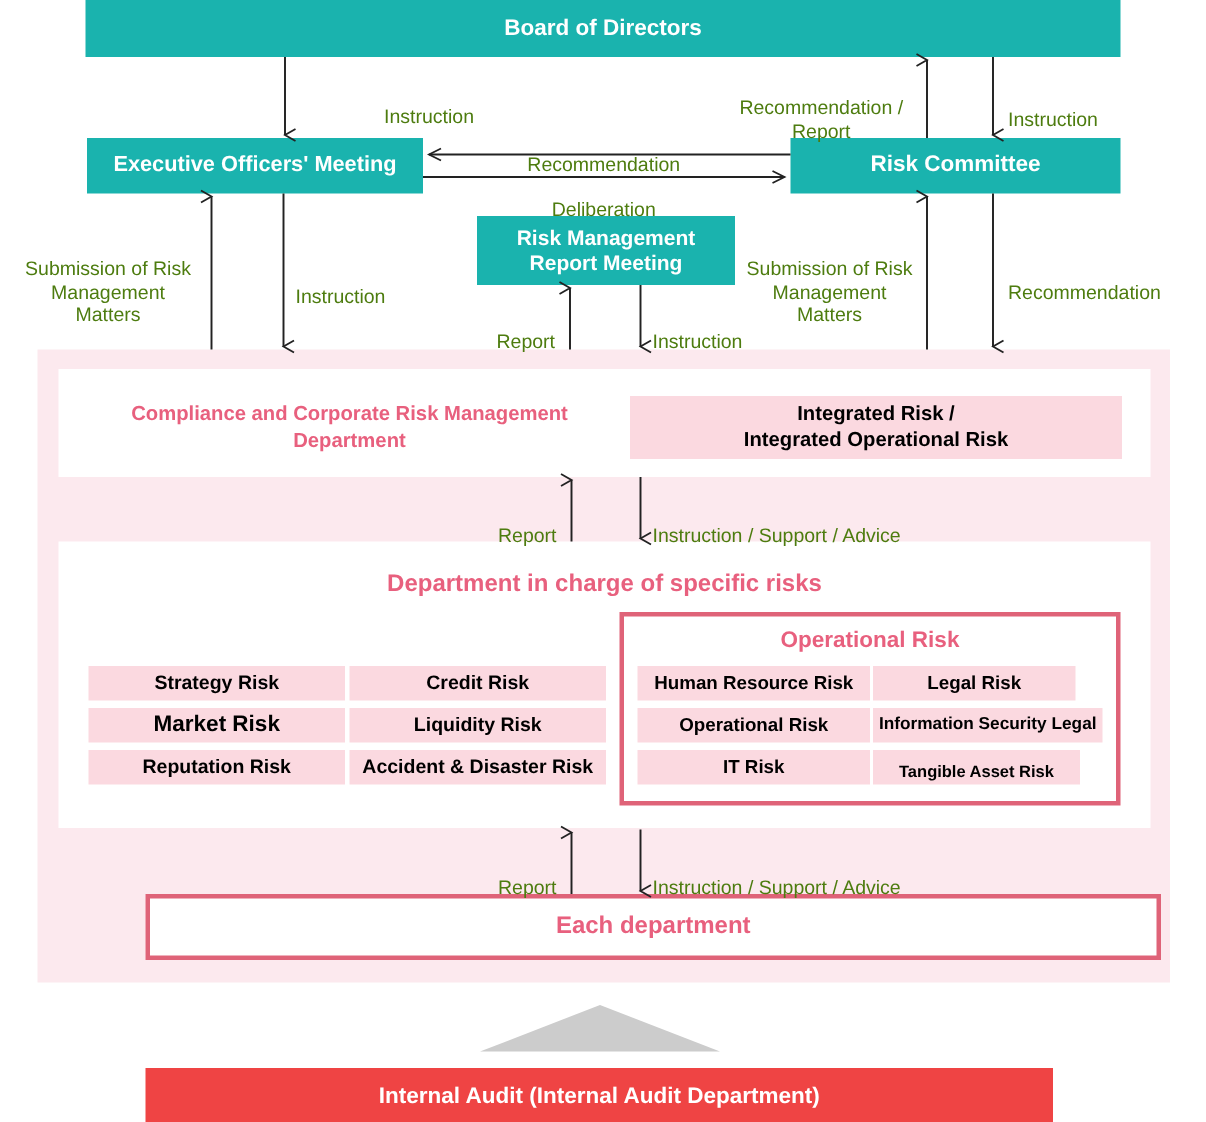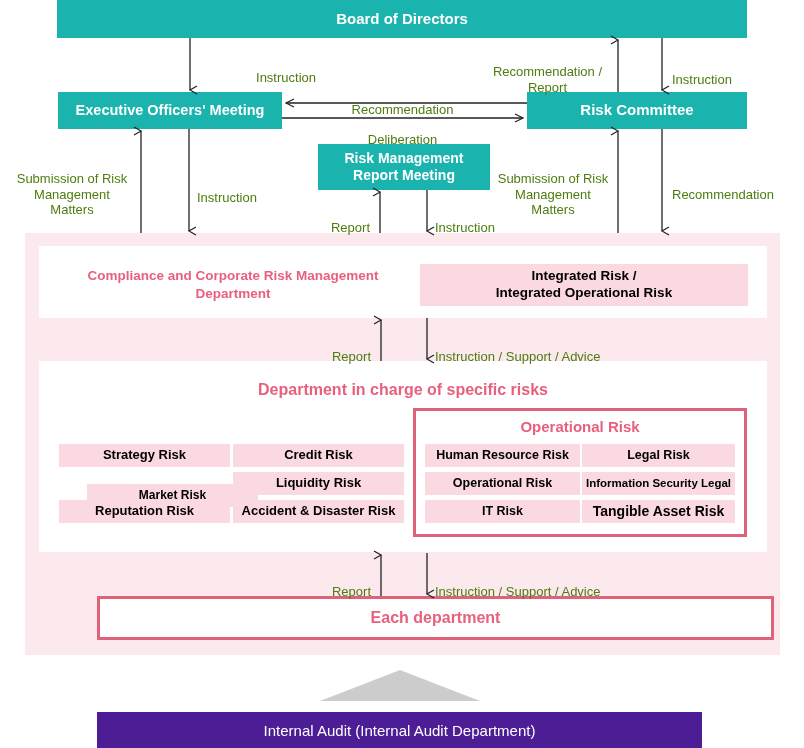--- a/index.html
+++ b/index.html
@@ -27,27 +27,27 @@
     display: flex;
     align-items: center;
     justify-content: center;
     text-align: center;
     font-weight: bold;
     line-height: 1.22;
   }
 
   
   .blue-bar {
-    background: #4c1d95;
+    background: #ef4444;
     color: #ffffff;
     display: flex;
     align-items: center;
     justify-content: center;
     text-align: center;
-    font-weight: normal;
+    font-weight: bold;
   }
 
   
   .pink-region { background: #FCE9EE; }
   .white-panel { background: #ffffff; }
 
   
   .pink-title {
     color: #E8607E;
     text-align: center;
@@ -140,21 +140,21 @@
   <div class="abs pink-chip" style="left:59px; top:444px; width:171px; height:23px; font-size:13px;">
     <span>Strategy Risk</span>
   </div>
 
   <div class="abs pink-title" style="left:39px; top:378px; width:728px; height:24px; font-size:16px;">
     <span>Department in charge of specific risks</span>
   </div>
   <div class="abs pink-chip" style="left:233px; top:444px; width:171px; height:23px; font-size:13px;">
     <span>Credit Risk</span>
   </div>
-  <div class="abs pink-chip" style="left:59px; top:484px; width:171px; height:23px; font-size:12px;margin-left:28px;">
+  <div class="abs pink-chip" style="left:59px; top:472px; width:171px; height:23px; font-size:15px;">
     <span>Market Risk</span>
   </div>
   <div class="abs pink-chip" style="left:233px; top:472px; width:171px; height:23px; font-size:13px;">
     <span>Liquidity Risk</span>
   </div>
   <div class="abs pink-chip" style="left:59px; top:500px; width:171px; height:23px; font-size:13px;">
     <span>Reputation Risk</span>
   </div>
   <div class="abs pink-chip" style="left:233px; top:500px; width:171px; height:23px; font-size:13px;">
     <span>Accident &amp; Disaster Risk</span>
@@ -162,33 +162,33 @@
 
   <div class="abs op-frame" style="left:413px; top:408px; width:334px; height:129px;"></div>
 
   <div class="abs pink-title" style="left:413px; top:416px; width:334px; height:22px; font-size:15px;">
     <span>Operational Risk</span>
   </div>
 
   <div class="abs pink-chip" style="left:425px; top:444px; width:155px; height:23px; font-size:12.5px;">
     <span>Human Resource Risk</span>
   </div>
-  <div class="abs pink-chip" style="left:582px; top:444px; width:153px; height:23px; font-size:12.5px;">
+  <div class="abs pink-chip" style="left:582px; top:444px; width:135px; height:23px; font-size:12.5px;">
     <span>Legal Risk</span>
   </div>
   <div class="abs pink-chip" style="left:425px; top:472px; width:155px; height:23px; font-size:12.5px;">
     <span>Operational Risk</span>
   </div>
   <div class="abs pink-chip" style="left:582px; top:472px; width:153px; height:23px; font-size:11.5px;">
     <span>Information Security Legal</span>
   </div>
   <div class="abs pink-chip" style="left:425px; top:500px; width:155px; height:23px; font-size:12.5px;">
     <span>IT Risk</span>
   </div>
-  <div class="abs pink-chip" style="left:582px; top:500px; width:153px; height:23px; font-size:14px;">
+  <div class="abs pink-chip" style="left:582px; top:500px; width:138px; height:23px; font-size:11px;align-items:flex-end;">
     <span>Tangible Asset Risk</span>
   </div>
 
   <div class="abs each-dept-box" style="left:97px; top:596px; width:677px; height:44px; font-size:16px;">
     <span>Each department</span>
   </div>
 
   <div class="abs blue-bar" style="left:97px; top:712px; width:605px; height:36px; font-size:15px;">
     <span>Internal Audit (Internal Audit Department)</span>
   </div>

